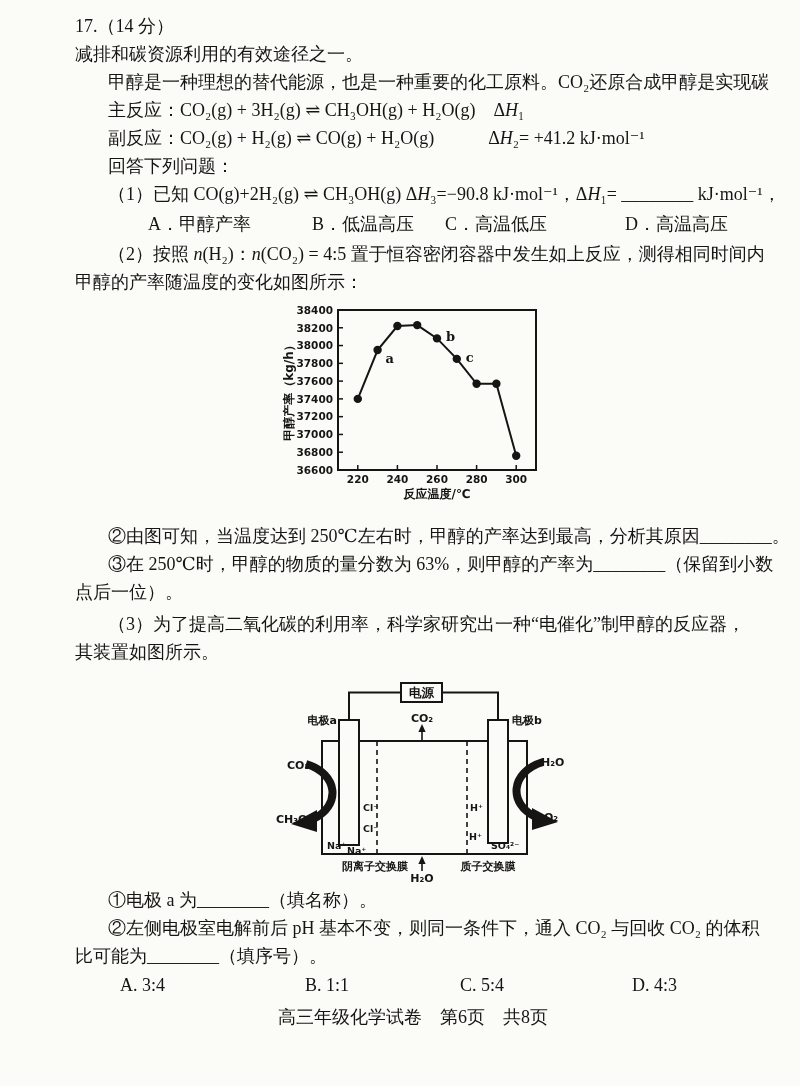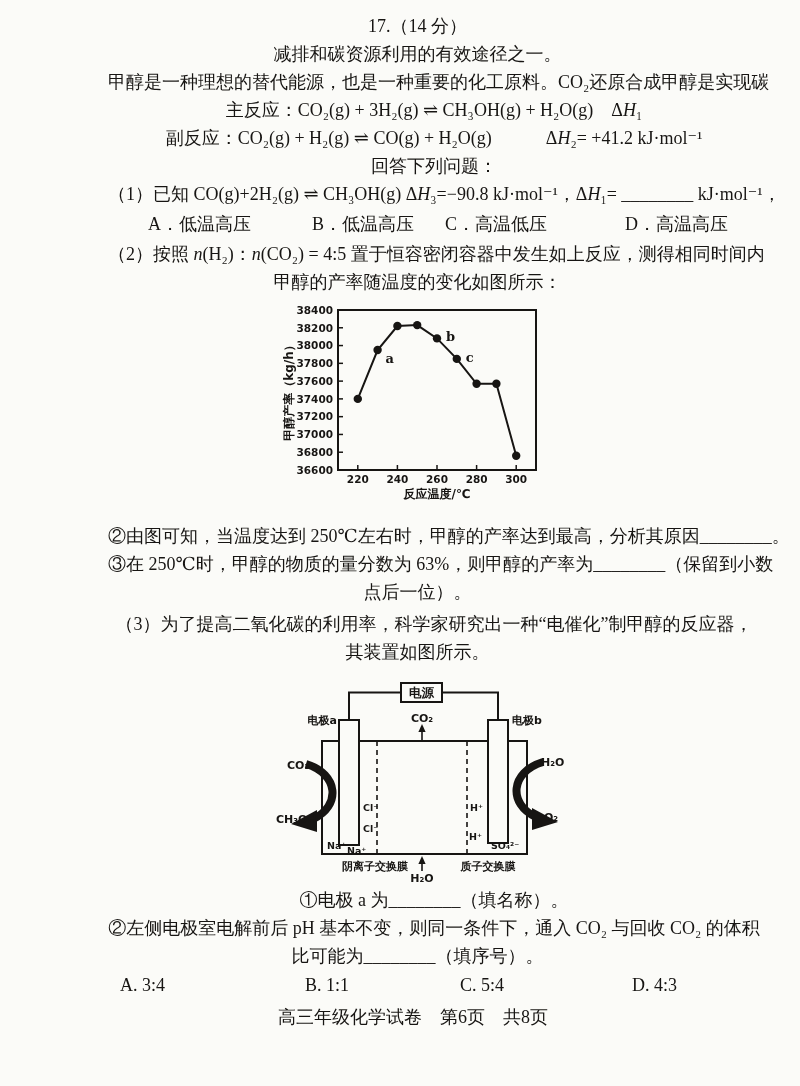--- a/index.html
+++ b/index.html
@@ -8,21 +8,20 @@
     background:#fbfbf8;
     color:#171513;
     font-family:"Liberation Serif","DejaVu Serif",serif;
     overflow:hidden;
   }
   .sheet{
     box-sizing:border-box;
     width:800px;height:1086px;
     padding:12px 40px 0 75px;
     position:relative;
-    text-align:center;
   }
   .line{font-size:18px;line-height:28px;white-space:nowrap;}
   .indent{padding-left:33px;}
   .opts{position:relative;height:28px;font-size:18px;}
   .opts span{position:absolute;top:0;white-space:nowrap;}
   .q1o-a{left:73px;} .q1o-b{left:237px;} .q1o-c{left:370px;} .q1o-d{left:550px;}
   .q3o-a{left:45px;} .q3o-b{left:230px;} .q3o-c{left:385px;} .q3o-d{left:557px;}
   .chart-wrap{margin:8px 0 18px 205px;width:270px;height:200px;}
   .device-wrap{margin:8px 0 0 190px;width:300px;height:212px;}
   .footer-line{position:relative;height:28px;font-size:18px;}
@@ -48,21 +47,21 @@
   <div class="line indent">甲醇是一种理想的替代能源，也是一种重要的化工原料。CO₂还原合成甲醇是实现碳</div>
 
   <div class="line indent">主反应：CO₂(g) + 3H₂(g) ⇌ CH₃OH(g) + H₂O(g)&nbsp;&nbsp;&nbsp;&nbsp;Δ<i>H</i>₁</div>
   <div class="line indent">副反应：CO₂(g) + H₂(g) ⇌ CO(g) + H₂O(g)&nbsp;&nbsp;&nbsp;&nbsp;&nbsp;&nbsp;&nbsp;&nbsp;&nbsp;&nbsp;&nbsp;&nbsp;Δ<i>H</i>₂= +41.2 kJ·mol⁻¹</div>
 
   <div class="line indent">回答下列问题：</div>
 
   <div class="line indent">（1）已知 CO(g)+2H₂(g) ⇌ CH₃OH(g) Δ<i>H</i>₃=−90.8 kJ·mol⁻¹，Δ<i>H</i>₁= ________ kJ·mol⁻¹，</div>
 
   <div class="opts" style="margin-top:4px;">
-    <span class="q1o-a">A．低温高压</span>
+    <span class="q1o-a">A．甲醇产率</span>
     <span class="q1o-b">B．低温高压</span>
     <span class="q1o-c">C．高温低压</span>
     <span class="q1o-d">D．高温高压</span>
   </div>
 
   <div class="line indent">（2）按照 <i>n</i>(H₂)：<i>n</i>(CO₂) = 4:5 置于恒容密闭容器中发生如上反应，测得相同时间内</div>
   <div class="line">甲醇的产率随温度的变化如图所示：</div>
 
   <div class="chart-wrap">
     <svg width="270" height="200" viewBox="0 0 270 200">

